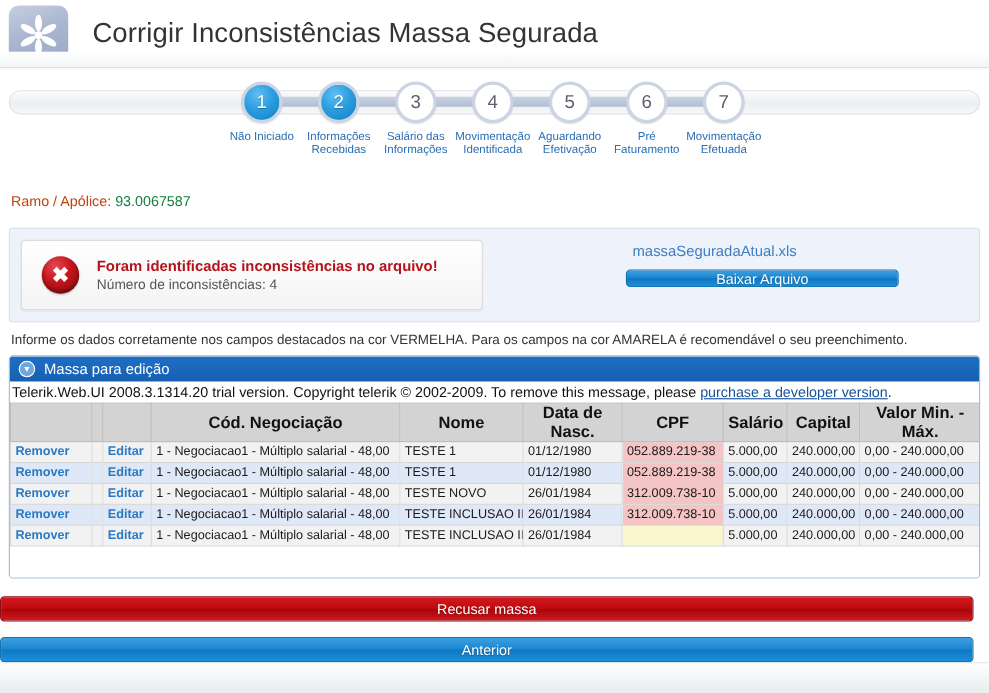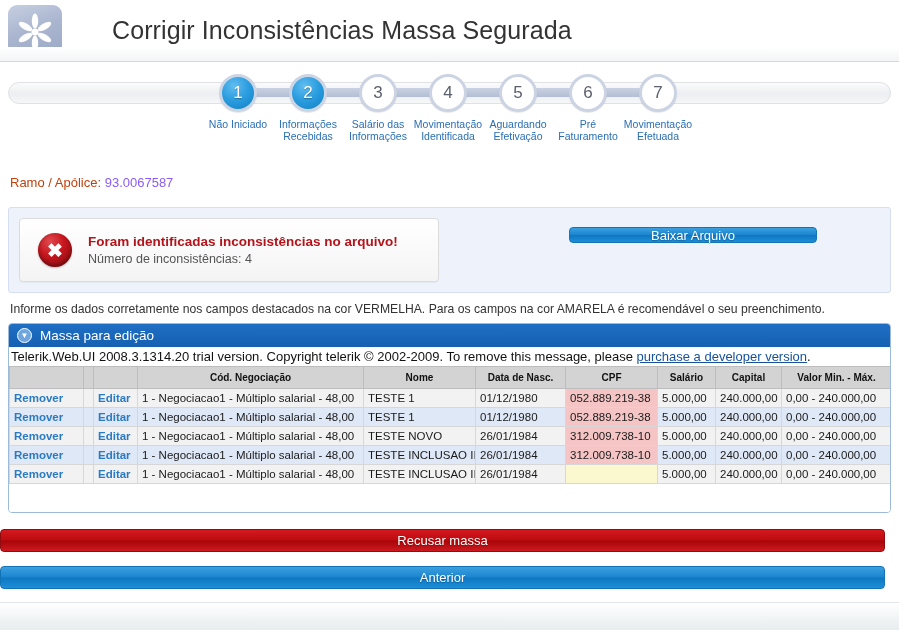--- a/index.html
+++ b/index.html
@@ -13,21 +13,20 @@
 
   
   .page-header {
     height: 62px;
     background: #ffffff;
     border-bottom: 1px solid #d9d9d9;
     display: flex;
     align-items: center;
     padding-left: 8px;
     position: relative;
-    gap: 28px;
   }
   .logo-box {
     width: 54px; height: 54px;
     border-radius: 9px;
     background: linear-gradient(160deg,#c6cfe2 0%,#aab6cf 45%,#9aa8c6 100%);
     position: relative;
     flex: 0 0 auto;
     margin-top: 2px;
   }
   .logo-box svg { position: absolute; left: 7px; top: 7px; }
@@ -97,21 +96,21 @@
     font-size: 10.5px;
     line-height: 12px;
     color: #2a6fb5;
     white-space: pre-line;
   }
 
   
   .info-block { padding: 6px 0 2px 10px; }
   .info-line { font-size: 13px; margin: 7px 0; }
   .info-label { color: #c2410c; }
-  .info-value { color: #8b5cf6; }
+  .info-value { color: #15803d; }
 
   
   .alert-panel {
     margin: 8px 8px 0 8px;
     background: #eef2fa;
     border: 1px solid #d6dff0;
     border-radius: 3px;
     height: 86px;
     display: flex;
     align-items: center;
@@ -201,21 +200,21 @@
   table.grid {
     width: 100%;
     border-collapse: collapse;
     font-size: 11.5px;
     table-layout: fixed;
   }
   table.grid th {
     background: #d3d3d3;
     border: 1px solid #bdbdbd;
     height: 22px;
-    font-size: 10px;
+    font-size: 15px;
     color: #111111;
     font-weight: bold;
     padding: 0 4px;
   }
   table.grid td {
     border: 1px solid #d7d7d7;
     height: 19px;
     padding: 0 4px;
     color: #1a1a1a;
     background: #f2f2f2;
@@ -341,20 +340,21 @@
 
 <div class="alert-panel">
   <div class="alert-box">
     <div class="err-icon">✖</div>
     <div class="alert-text">
       <div class="alert-title">Foram identificadas inconsistências no arquivo!</div>
       <div class="alert-sub">Número de inconsistências: 4</div>
     </div>
   </div>
   <div class="file-block">
+    <div class="file-name">massaSeguradaAtual.xls</div>
     <div class="btn-download">Baixar Arquivo</div>
   </div>
 </div>
 
 <div class="instruction">Informe os dados corretamente nos campos destacados na cor VERMELHA. Para os campos na cor AMARELA é recomendável o seu preenchimento.</div>
 
 <div class="grid-panel">
   <div class="grid-title">
     <span class="collapse-icon">▼</span>
     <span>Massa para edição</span>

